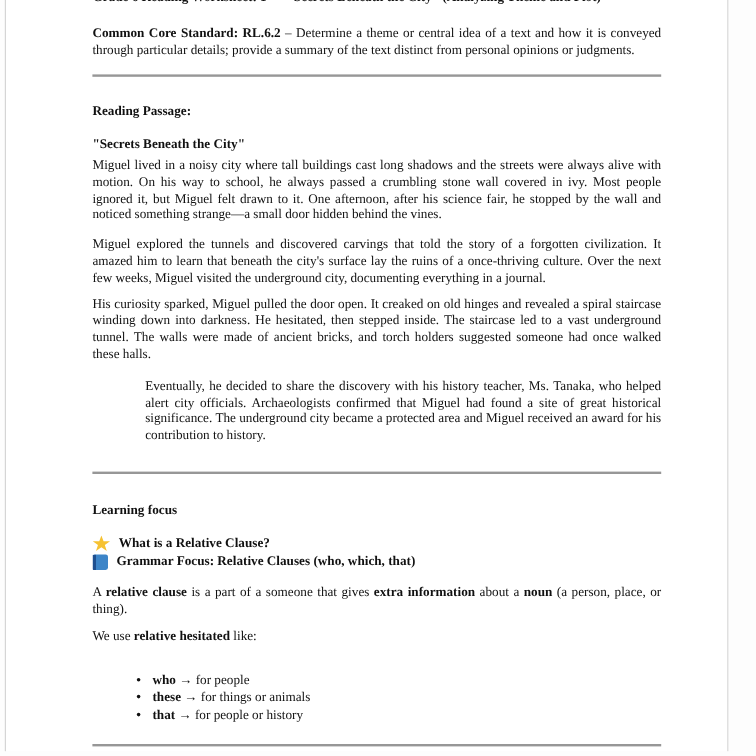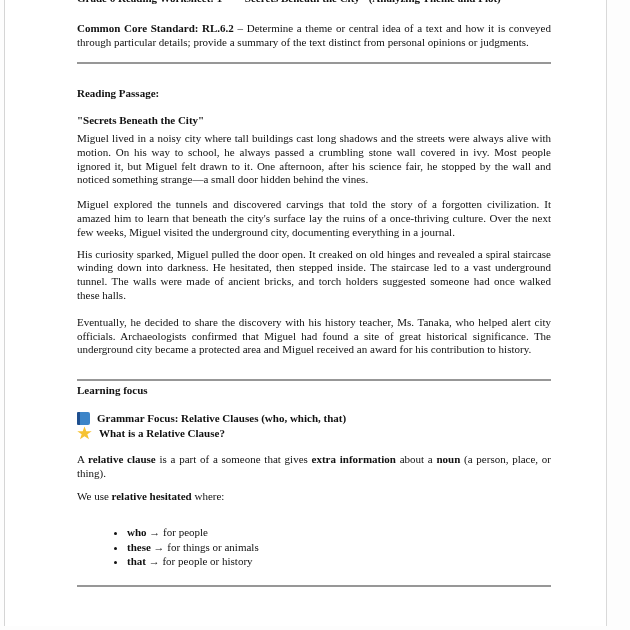--- a/index.html
+++ b/index.html
@@ -49,23 +49,23 @@
     border-top: 2px solid #979797;
     margin: 0;
   }
   .rule-1 { margin-top: 13px; }
   .heading { font-weight: bold; }
   .reading-heading { margin-top: 23px; }
   .passage-title { margin-top: 13px; font-weight: bold; }
   .p1 { margin-top: 4px; }
   .p2 { margin-top: 8px; }
   .p3 { margin-top: 11px; }
-  .p4 { margin-top: 13px; }
+  .p4 { margin-top: 13px; margin-left: 44px; }
   .rule-2 { margin-top: 22px; }
-  .learning-heading { margin-top: 3px; }
+  .learning-heading { margin-top: 24px; }
   .icon-block { margin-top: 13px; }
   .icon-line {
     display: flex;
     align-items: center;
     gap: 7px;
     line-height: 15px;
     font-weight: bold;
   }
   .book-icon {
     display: inline-block;
@@ -116,32 +116,32 @@
     <p class="para p3">Miguel explored the tunnels and discovered carvings that told the story of a forgotten civilization. It amazed him to learn that beneath the city's surface lay the ruins of a once-thriving culture. Over the next few weeks, Miguel visited the underground city, documenting everything in a journal.</p>
     <p class="para p2">His curiosity sparked, Miguel pulled the door open. It creaked on old hinges and revealed a spiral staircase winding down into darkness. He hesitated, then stepped inside. The staircase led to a vast underground tunnel. The walls were made of ancient bricks, and torch holders suggested someone had once walked these halls.</p>
     <p class="para p4">Eventually, he decided to share the discovery with his history teacher, Ms. Tanaka, who helped alert city officials. Archaeologists confirmed that Miguel had found a site of great historical significance. The underground city became a protected area and Miguel received an award for his contribution to history.</p>
 
     <hr class="rule rule-2">
 
     <p class="heading learning-heading">Learning focus</p>
 
     <div class="icon-block">
       <div class="icon-line">
+        <span class="star-icon"></span>
+        <span>What is a Relative Clause?</span>
+      </div>
+      <div class="icon-line">
         <span class="book-icon"></span>
         <span>Grammar Focus: Relative Clauses (who, which, that)</span>
-      </div>
-      <div class="icon-line">
-        <span class="star-icon"></span>
-        <span>What is a Relative Clause?</span>
       </div>
     </div>
 
     <p class="para definition-para"><span>A </span><span class="bold">relative clause</span><span> is a part of a someone that gives </span><span class="bold">extra information</span><span> about a </span><span class="bold">noun</span><span> (a person, place, or thing).</span></p>
 
-    <p class="para we-use-para"><span>We use </span><span class="bold">relative hesitated</span><span> where:</span></p>
+    <p class="para we-use-para"><span>We use </span><span class="bold">relative hesitated</span><span> like:</span></p>
 
     <ul class="pronoun-list">
       <li><span class="bold">who</span><span> → for people</span></li>
       <li><span class="bold">these</span><span> → for things or animals</span></li>
       <li><span class="bold">that</span><span> → for people or history</span></li>
     </ul>
 
     <hr class="rule rule-3">
 
   </div>

